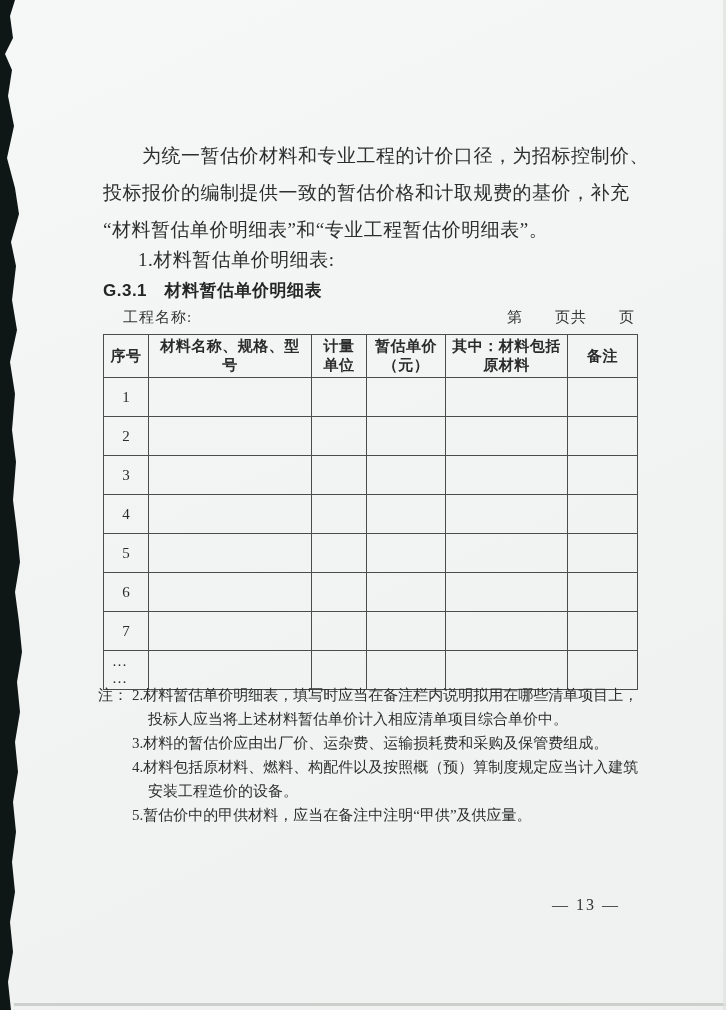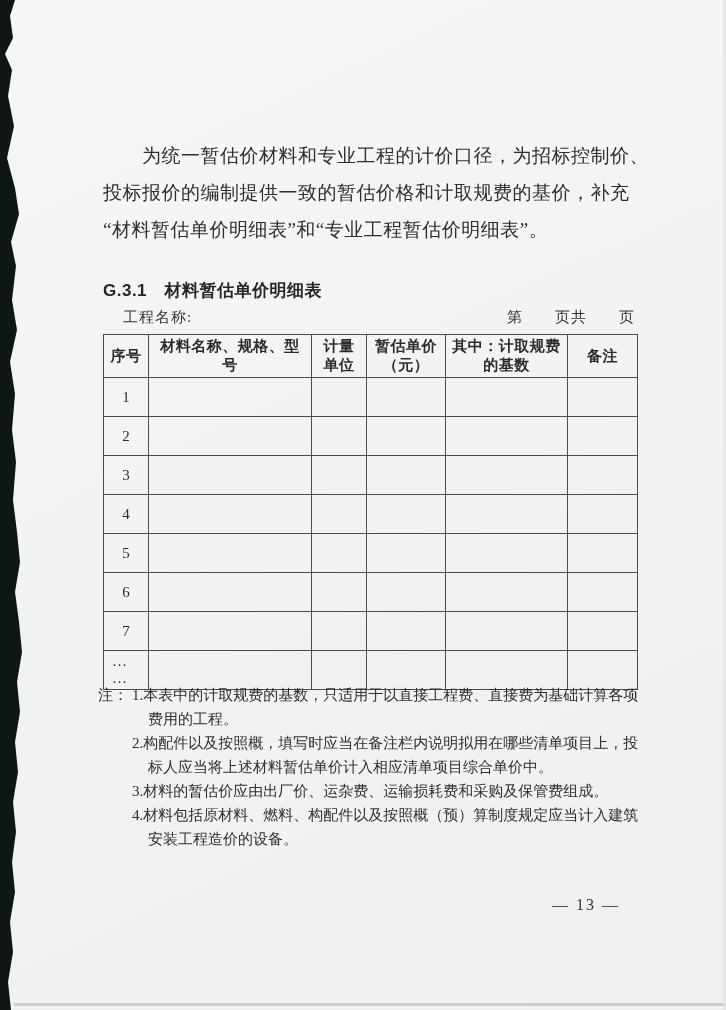--- a/index.html
+++ b/index.html
@@ -63,20 +63,21 @@
       L17,532 L20,562 L15,592 L19,622 L22,652 L17,682 L20,712 L15,742 L18,772 L13,802
       L16,832 L12,862 L15,892 L10,922 L13,952 L8,982 L11,1010 L0,1010 Z"></path>
   </svg>
 
   <div class="intro">
     <div class="pline indent">为统一暂估价材料和专业工程的计价口径，为招标控制价、</div>
     <div class="pline">投标报价的编制提供一致的暂估价格和计取规费的基价，补充</div>
     <div class="pline">“材料暂估单价明细表”和“专业工程暂估价明细表”。</div>
   </div>
 
+  <div class="list-heading">1.材料暂估单价明细表:</div>
 
   <div class="table-title">G.3.1　材料暂估单价明细表</div>
 
   <div class="meta">
     <span class="pname">工程名称:</span>
     <span class="pinfo">第　　页共　　页</span>
   </div>
 
   <table class="grid">
     <colgroup>
@@ -86,21 +87,21 @@
         <col class="c3">
         <col class="c4">
         <col class="c5">
     </colgroup>
     <thead>
       <tr>
         <th>序号</th>
         <th>材料名称、规格、型号</th>
         <th>计量单位</th>
         <th>暂估单价（元）</th>
-        <th>其中：计取规费的基数</th>
+        <th>其中：材料包括原材料</th>
         <th>备注</th>
       </tr>
     </thead>
     <tbody>
       <tr>
         <td>1</td>
         <td></td>
           <td></td>
         <td></td>
           <td></td>
@@ -161,24 +162,24 @@
         <td></td>
           <td></td>
         <td></td>
       </tr>
     </tbody>
   </table>
 
   <div class="notes">
     <span class="nlabel">注：</span>
     <div class="nitems">
-      <div class="nitem"><span class="nnum">1.</span><span>本表中的计取规费的基数，只适用于以直接工程费、直接费为基础计算各项费用的工程。</span></div>
-      <div class="nitem"><span class="nnum">2.</span><span>构配件以及按照概，填写时应当在备注栏内说明拟用在哪些清单项目上，投标人应当将上述材料暂估单价计入相应清单项目综合单价中。</span></div>
+      <div class="nitem"><span class="nnum">2.</span><span>材料暂估单价明细表，填写时应当在备注栏内说明拟用在哪些清单项目上，投标人应当将上述材料暂估单价计入相应清单项目综合单价中。</span></div>
       <div class="nitem"><span class="nnum">3.</span><span>材料的暂估价应由出厂价、运杂费、运输损耗费和采购及保管费组成。</span></div>
       <div class="nitem"><span class="nnum">4.</span><span>材料包括原材料、燃料、构配件以及按照概（预）算制度规定应当计入建筑安装工程造价的设备。</span></div>
+      <div class="nitem"><span class="nnum">5.</span><span>暂估价中的甲供材料，应当在备注中注明“甲供”及供应量。</span></div>
     </div>
   </div>
 
   <div class="page-number">— 13 —</div>
 
   <div class="bottom-line"></div>
   <div class="right-shade"></div>
 </div>
 
 </body></html>

